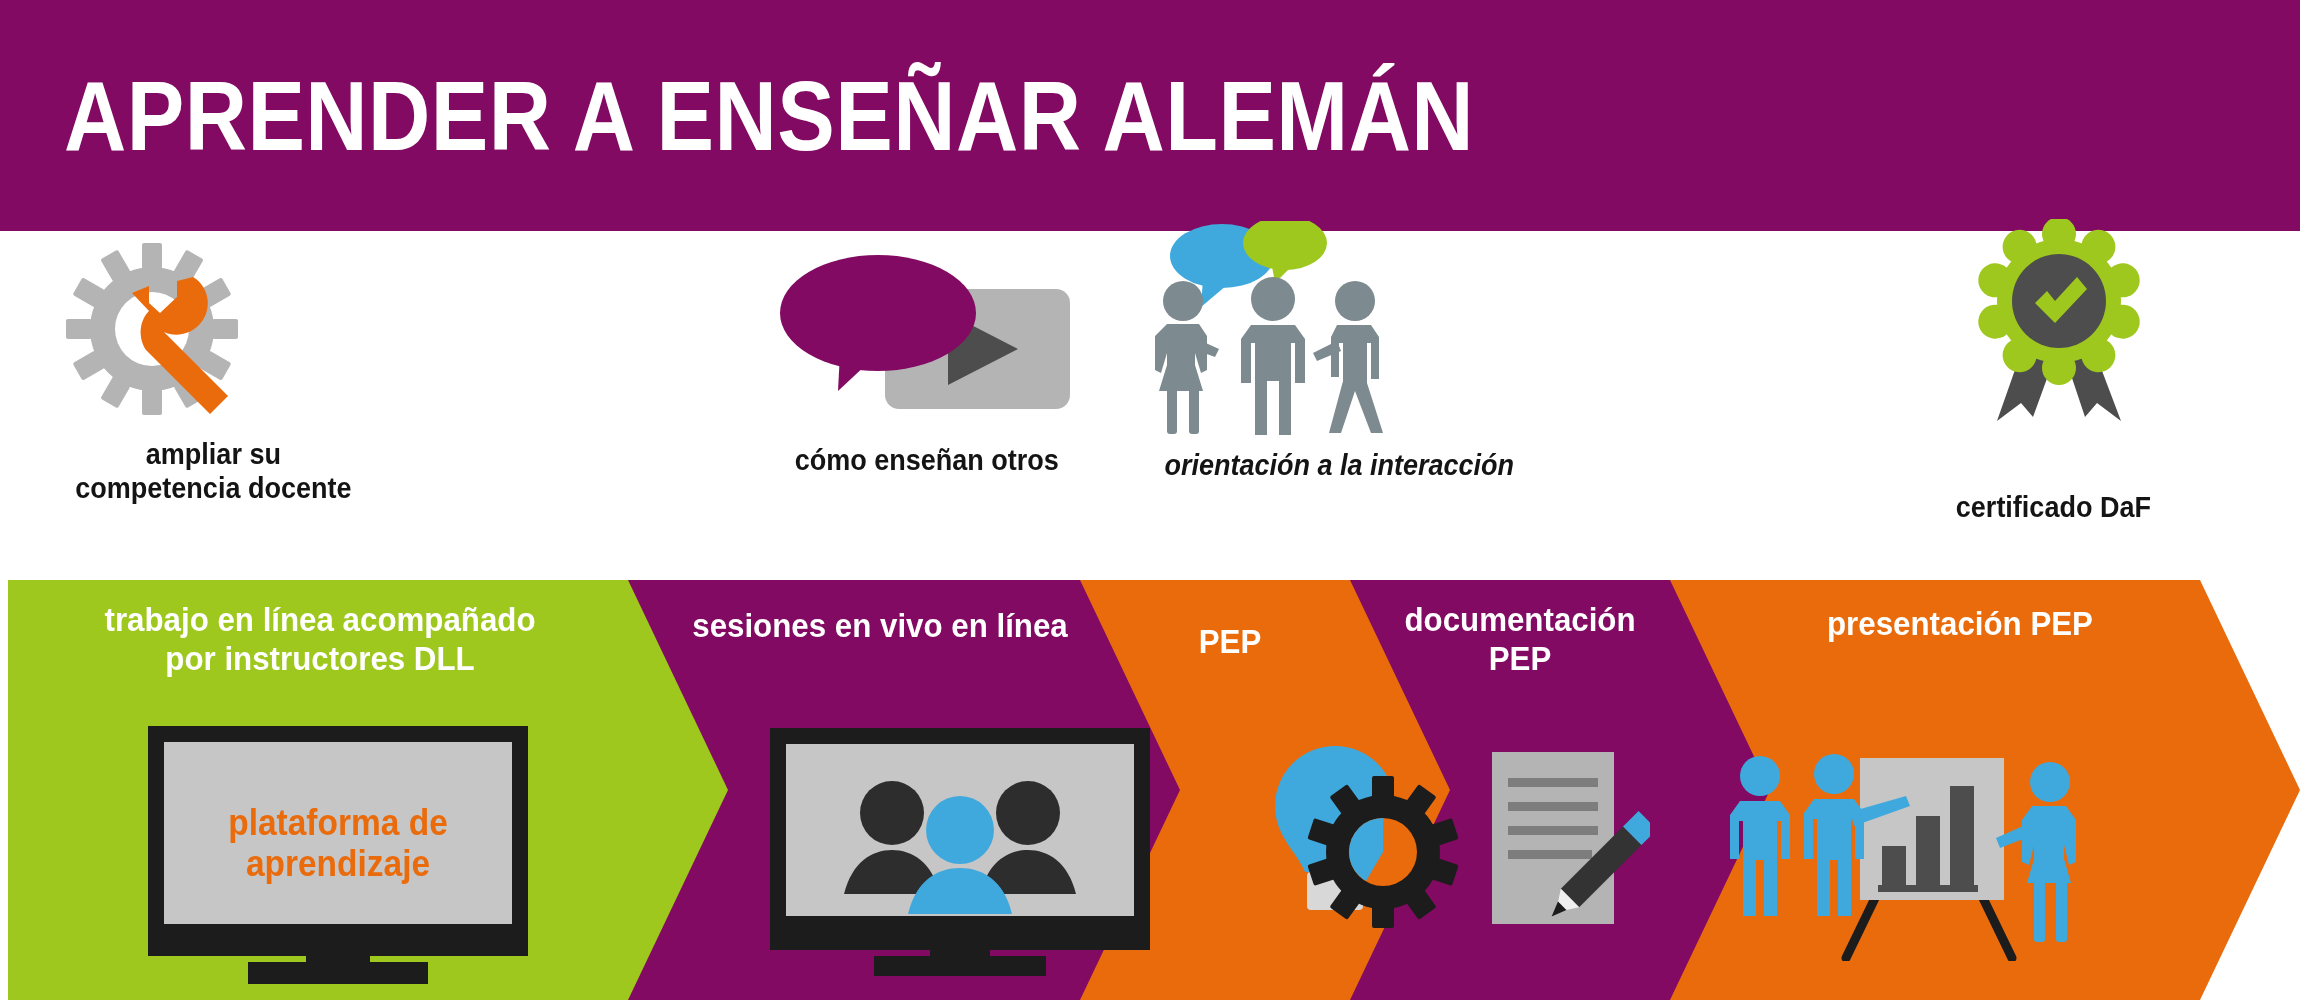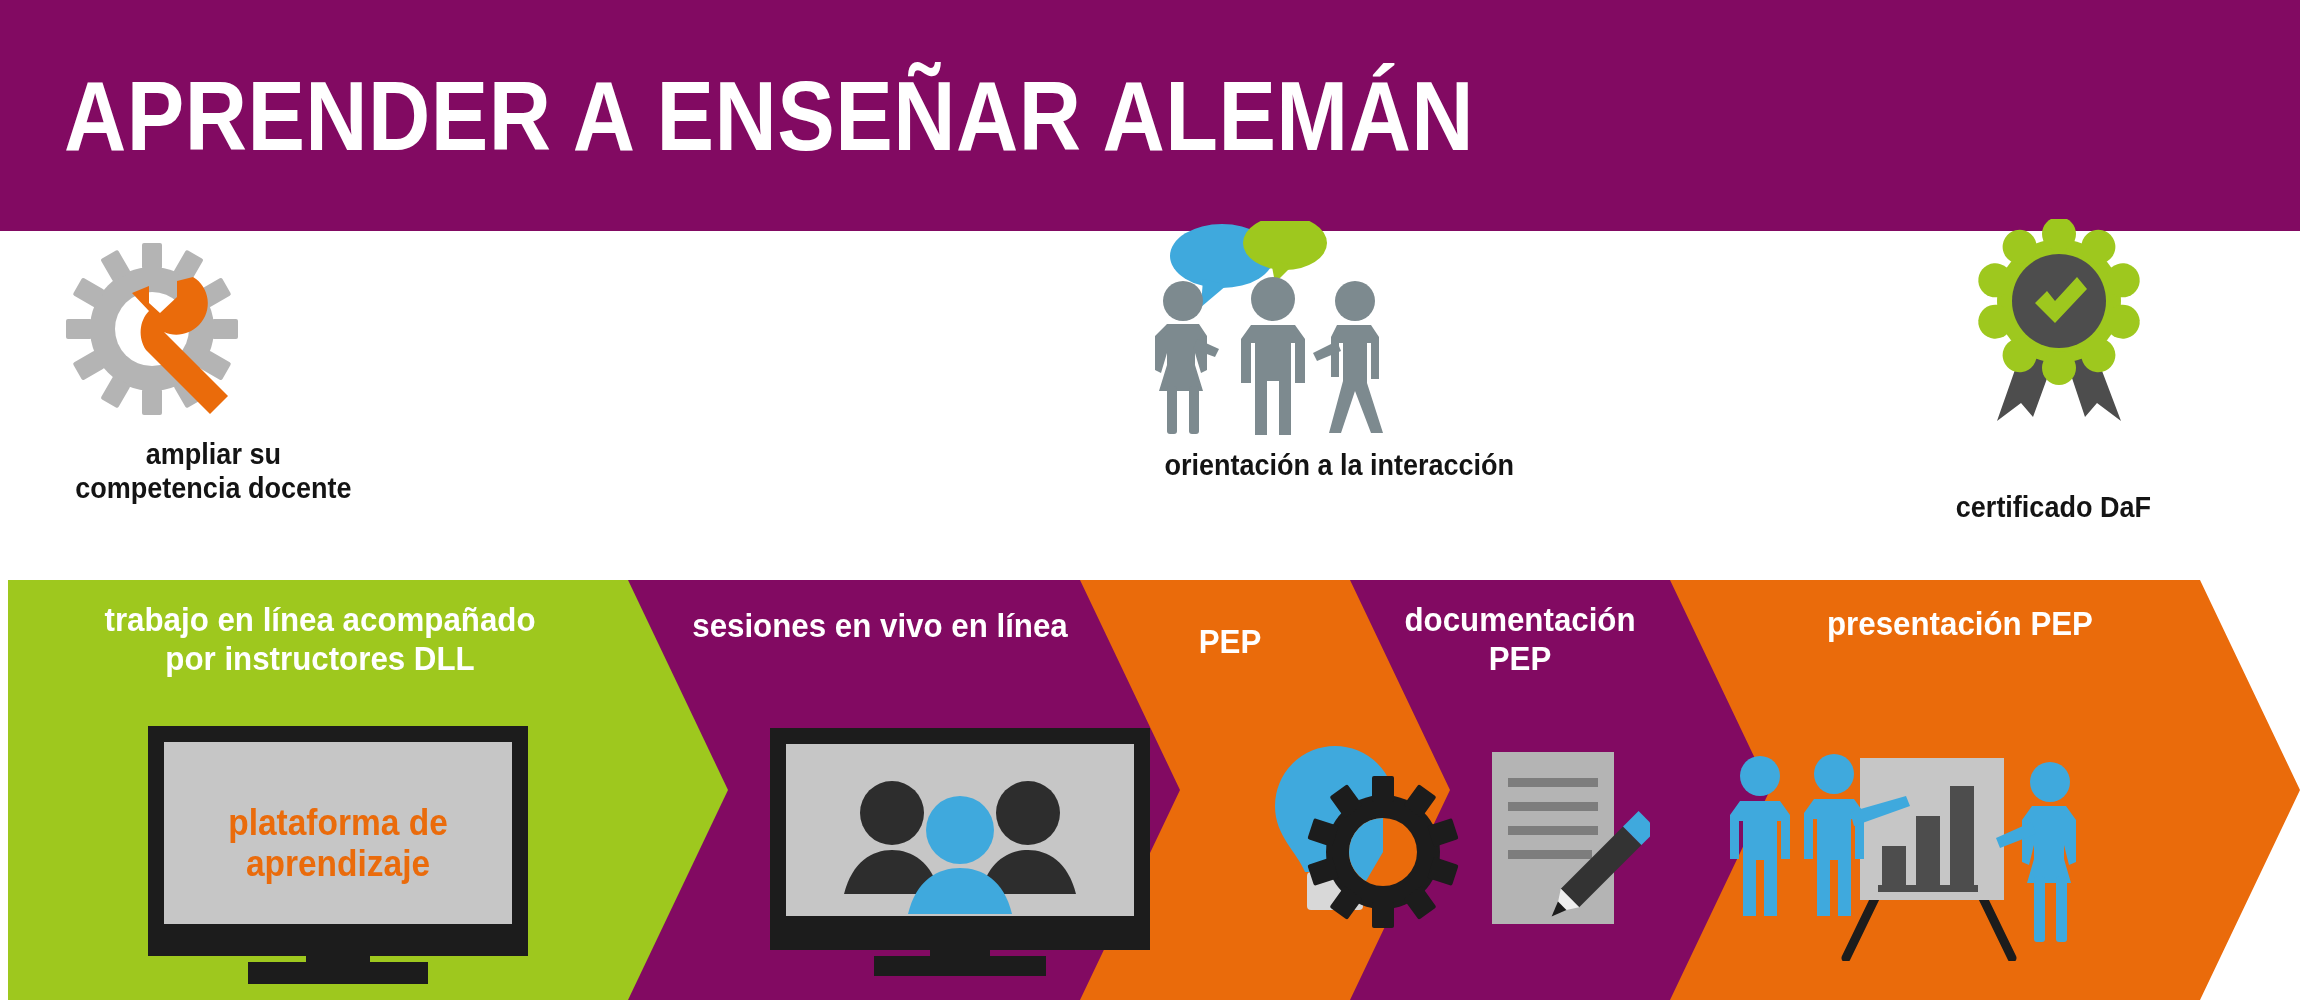--- a/index.html
+++ b/index.html
@@ -129,22 +129,31 @@
         </g>
         <g fill="#ea6b0b">
           <path d="M72 52 L89 45 L89 62 L100 72 L117 56 L117 40 L133 36 C150 46 153 70 139 84 C129 94 115 96 104 91 L168 155 L150 173 L86 109 C78 97 79 80 89 70 Z"></path>
         </g>
       </svg>
       <div class="icon-label">ampliar su
 competencia docente</div>
     </div>
 
 
-
-    <div class="icon-cell" style="left:1145px; top:-10px; width:400px;">
+    <div class="icon-cell" style="left:780px; top:20px; width:340px;">
+      <svg class="icon-art" width="300" height="170" viewBox="0 0 300 170">
+        <rect x="105" y="38" width="185" height="120" rx="14" fill="#b4b4b4"></rect>
+        <path d="M168 62 L238 98 L168 134 Z" fill="#4d4d4d"></path>
+        <ellipse cx="98" cy="62" rx="98" ry="58" fill="#820a62"></ellipse>
+        <path d="M60 102 L88 112 L58 140 Z" fill="#820a62"></path>
+      </svg>
+      <div class="icon-label" style="margin-top:22px;">cómo enseñan otros</div>
+    </div>
+
+    <div class="icon-cell" style="left:1145px; top:-10px; width:400px;font-style:italic;">
       <svg class="icon-art" width="260" height="215" viewBox="0 0 260 215">
 
         <ellipse cx="77" cy="35" rx="52" ry="32" fill="#3fa9dd"></ellipse>
         <path d="M58 58 L82 64 L56 86 Z" fill="#3fa9dd"></path>
 
         <ellipse cx="140" cy="22" rx="42" ry="27" fill="#9ec81e"></ellipse>
         <path d="M126 40 L148 44 L130 62 Z" fill="#9ec81e"></path>
 
         <g fill="#7d8a8f">
           <circle cx="38" cy="80" r="20"></circle>

